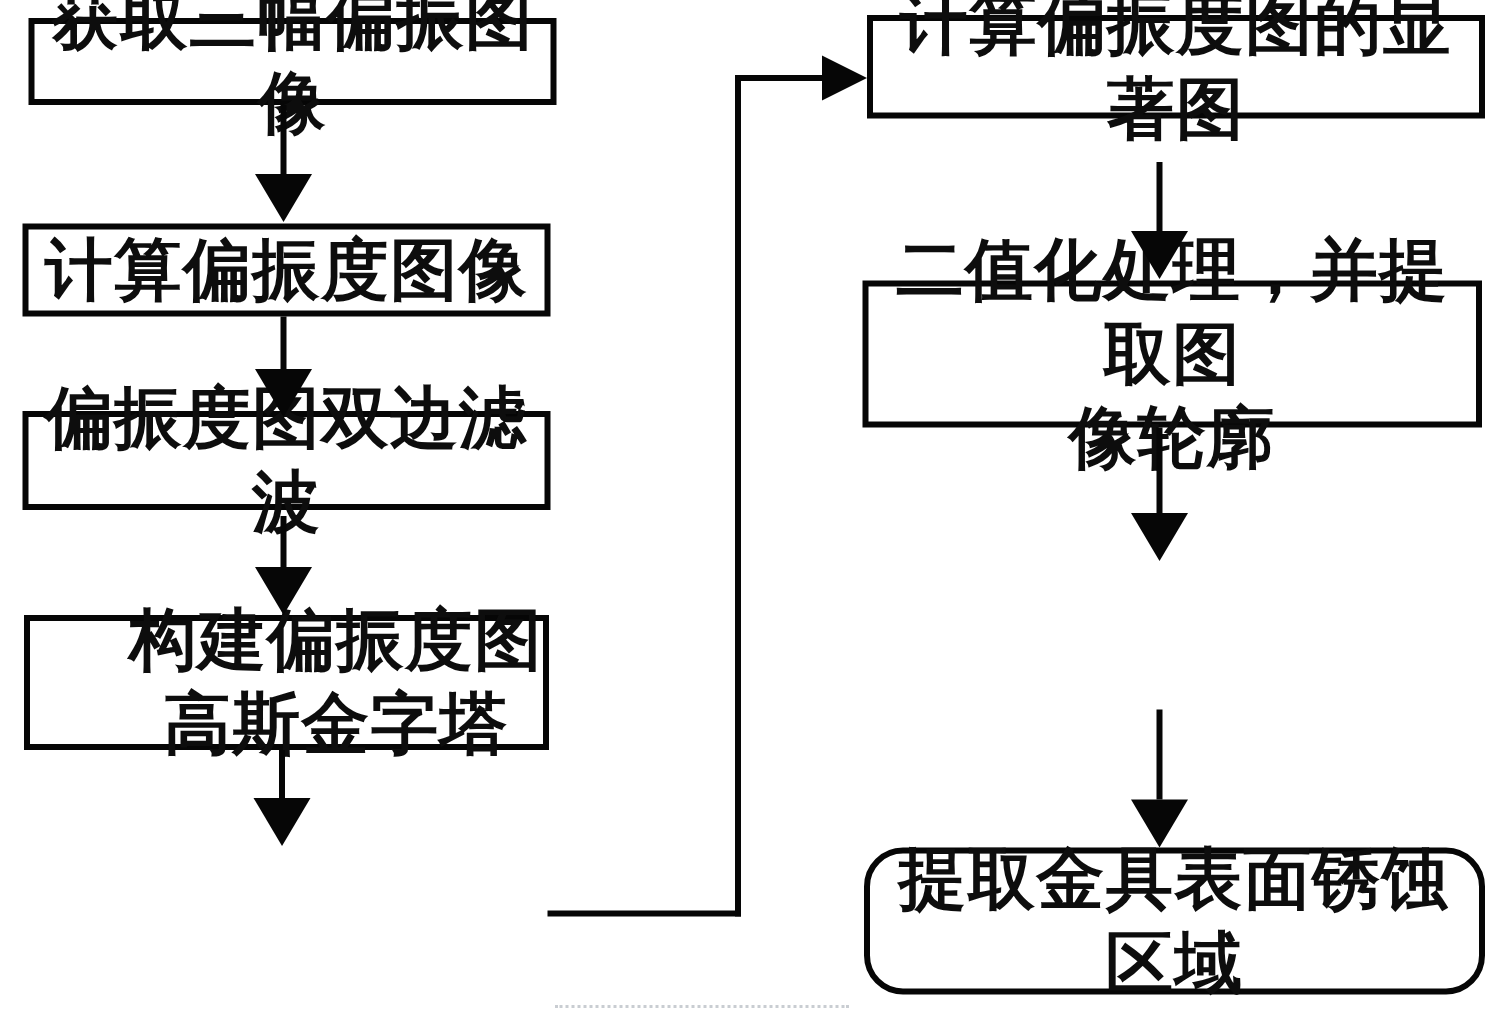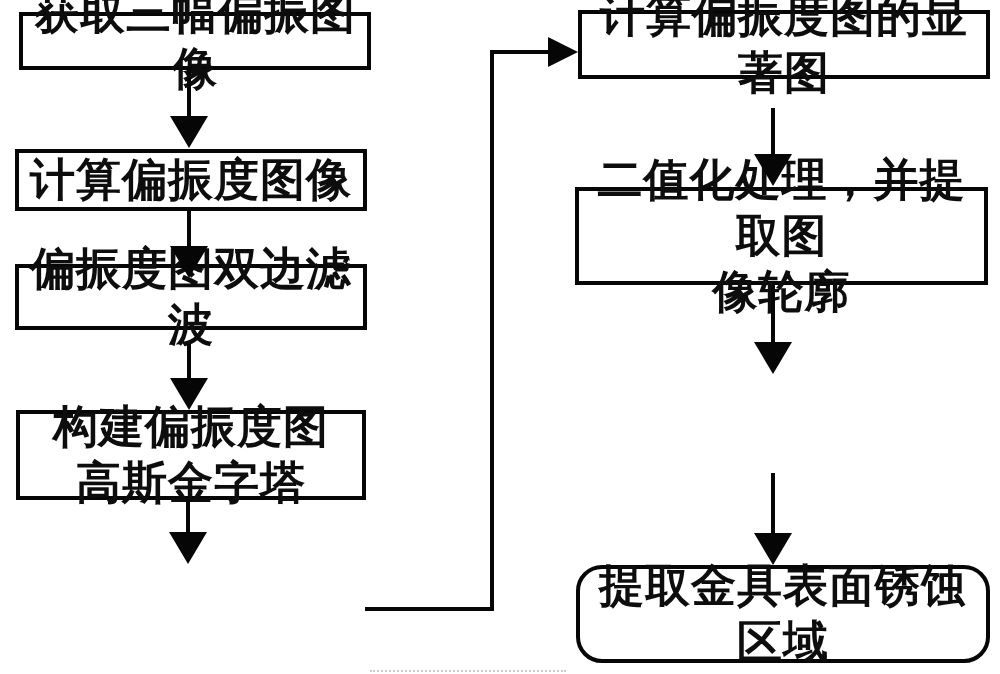--- a/index.html
+++ b/index.html
@@ -29,22 +29,22 @@
     font-size: 45px;
     font-weight: 600;
     color: #0d0d0d;
     line-height: 1.25;
     white-space: pre-line;
     letter-spacing: 1px;
   }
   
   .b1 { left: 19px;  top: 12px;  width: 352px; height: 58px; }
   .b2 { left: 15px;  top: 149px; width: 352px; height: 62px; }
-  .b3 { left: 15px;  top: 264px; width: 352px; height: 66px; }
-  .b4 { left: 16px;  top: 410px; width: 350px; height: 90px; }
+  .b3 { left: 15px;  top: 274px; width: 352px; height: 66px; }
+  .b4 { left: 16px;  top: 410px; width: 350px; height: 90px; justify-content: flex-end; }
   .b5 { left: 12px;  top: 564px; width: 353px; height: 98px; }
   
   .b6 { left: 578px; top: 10px;  width: 412px; height: 69px; text-align: center; }
   .b7 { left: 575px; top: 187px; width: 413px; height: 98px; }
   .b8 { left: 576px; top: 375px; width: 411px; height: 98px; }
   .b9 { left: 576px; top: 565px; width: 414px; height: 98px; border-radius: 26px; }
 
   .shaft-v {
     position: absolute;
     width: 4px;

